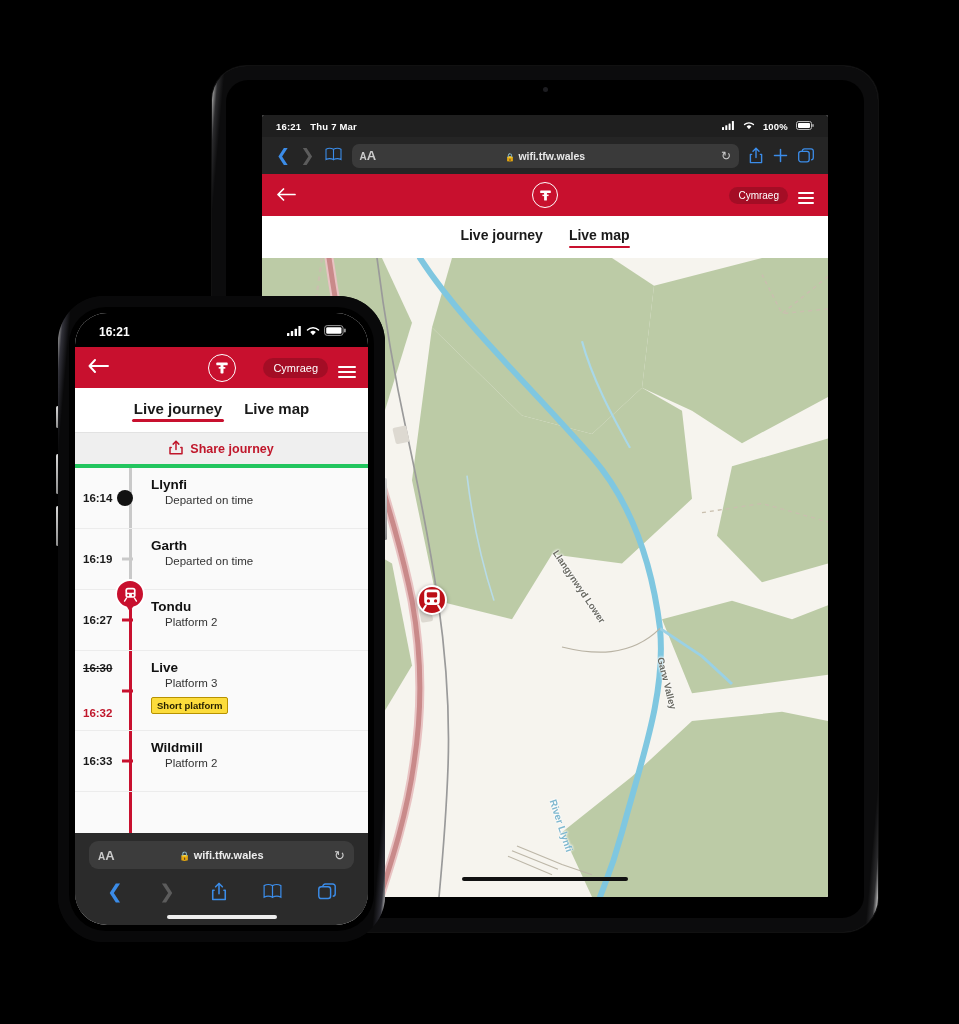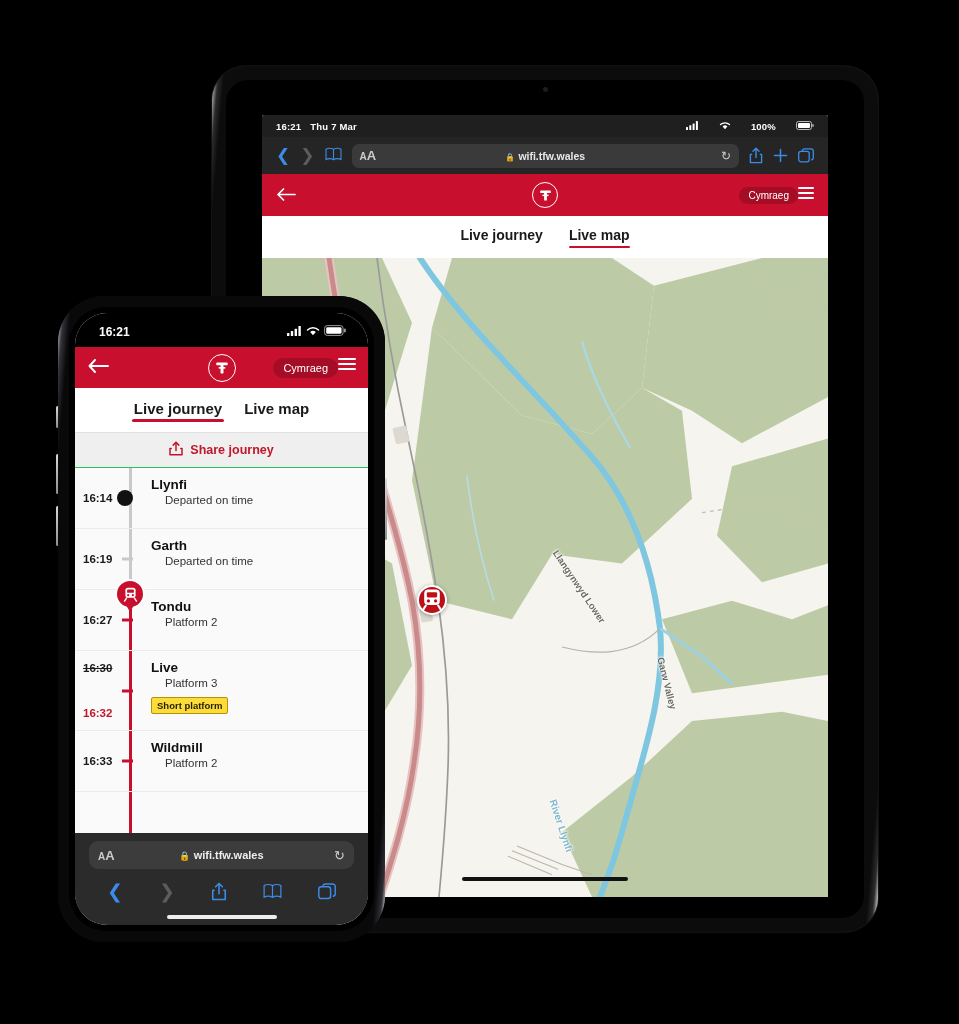--- a/index.html
+++ b/index.html
@@ -42,21 +42,21 @@
     border-radius: 2px;
   }
 
   
   .ipad-statusbar {
     height: 22px; background: #1f1f1f; color: #fff;
     display: flex; align-items: center; justify-content: space-between;
     padding: 0 14px; font-size: 9.5px; font-weight: bold; letter-spacing: .2px;
   }
   .ipad-statusbar .left { display: flex; gap: 9px; align-items: center; }
-  .ipad-statusbar .right { display: flex; gap: 20px; align-items: center; }
+  .ipad-statusbar .right { display: flex; gap: 8px; align-items: center; }
   .ipad-toolbar {
     height: 37px; background: #252525;
     display: flex; align-items: center; gap: 10px; padding: 0 14px;
   }
   .nav-chevron { color: #3b8ce8; font-size: 17px; line-height: 1; font-weight: 300; }
   .nav-chevron.dim { color: #5c5c5c; }
   .book-icon { color: #3b8ce8; }
   .urlbar {
     flex: 1; height: 24px; background: #3a3a3a; border-radius: 7px;
     display: flex; align-items: center; padding: 0 8px; position: relative;
@@ -76,21 +76,21 @@
     height: 42px; background: #c8102e;
     display: flex; align-items: center; justify-content: space-between;
     padding: 0 14px; position: relative;
   }
   .tfw-back { color:#fff; font-size: 17px; line-height:1; }
   .tfw-logo {
     position: absolute; left: 50%; top: 50%; transform: translate(-50%,-50%);
     width: 26px; height: 26px; border-radius: 50%;
     border: 1.6px solid #fff; display:flex; align-items:center; justify-content:center;
   }
-  .tfw-right { display:flex; align-items:flex-start; }
+  .tfw-right { display:flex; align-items:flex-end; gap: 10px; }
   .lang-pill {
     background: rgba(0,0,0,.18); color:#fff; font-size: 10px;
     padding: 3px 9px; border-radius: 10px; font-weight: 500;
   }
   .burger { display:flex; flex-direction:column; gap:3px; }
   .burger i { display:block; width:16px; height:2px; background:#fff; border-radius:1px; }
 
   
   .tabs {
     height: 42px; background:#fff; display:flex; align-items:center;
@@ -165,21 +165,21 @@
     height: 41px; background:#c8102e; display:flex; align-items:center;
     justify-content:space-between; padding: 0 12px; position:relative;
   }
   .ph-tabs { height: 44px; background:#fff; display:flex; align-items:center; justify-content:center; gap: 22px; }
   .ph-tab { font-size: 15px; font-weight:bold; color:#1a1a1a; padding-bottom:4px; position:relative; }
   .ph-tab.active::after {
     content:""; position:absolute; left:-2px; right:-2px; bottom:-1px; height:3px;
     background:#c8102e; border-radius:2px;
   }
   .share-bar {
-    height: 36px; background:#efefef; border-top:1px solid #e2e2e2; border-bottom:1px solid #22c55e;
+    height: 36px; background:#efefef; border-top:1px solid #e2e2e2; border-bottom:4px solid #22c55e;
     display:flex; align-items:center; justify-content:center; gap:7px;
     color:#c0172b; font-size: 12.5px; font-weight:600;
   }
   .journey { flex:1; background:#fafafa; position:relative; overflow:hidden; }
   .timeline-line {
     position:absolute; left: 54px; top: 0; width: 3px; background:#c8102e;
   }
   .timeline-line.grey { background:#c9c9c9; }
   .stop {
     display:flex; align-items:stretch; min-height: 61px;

